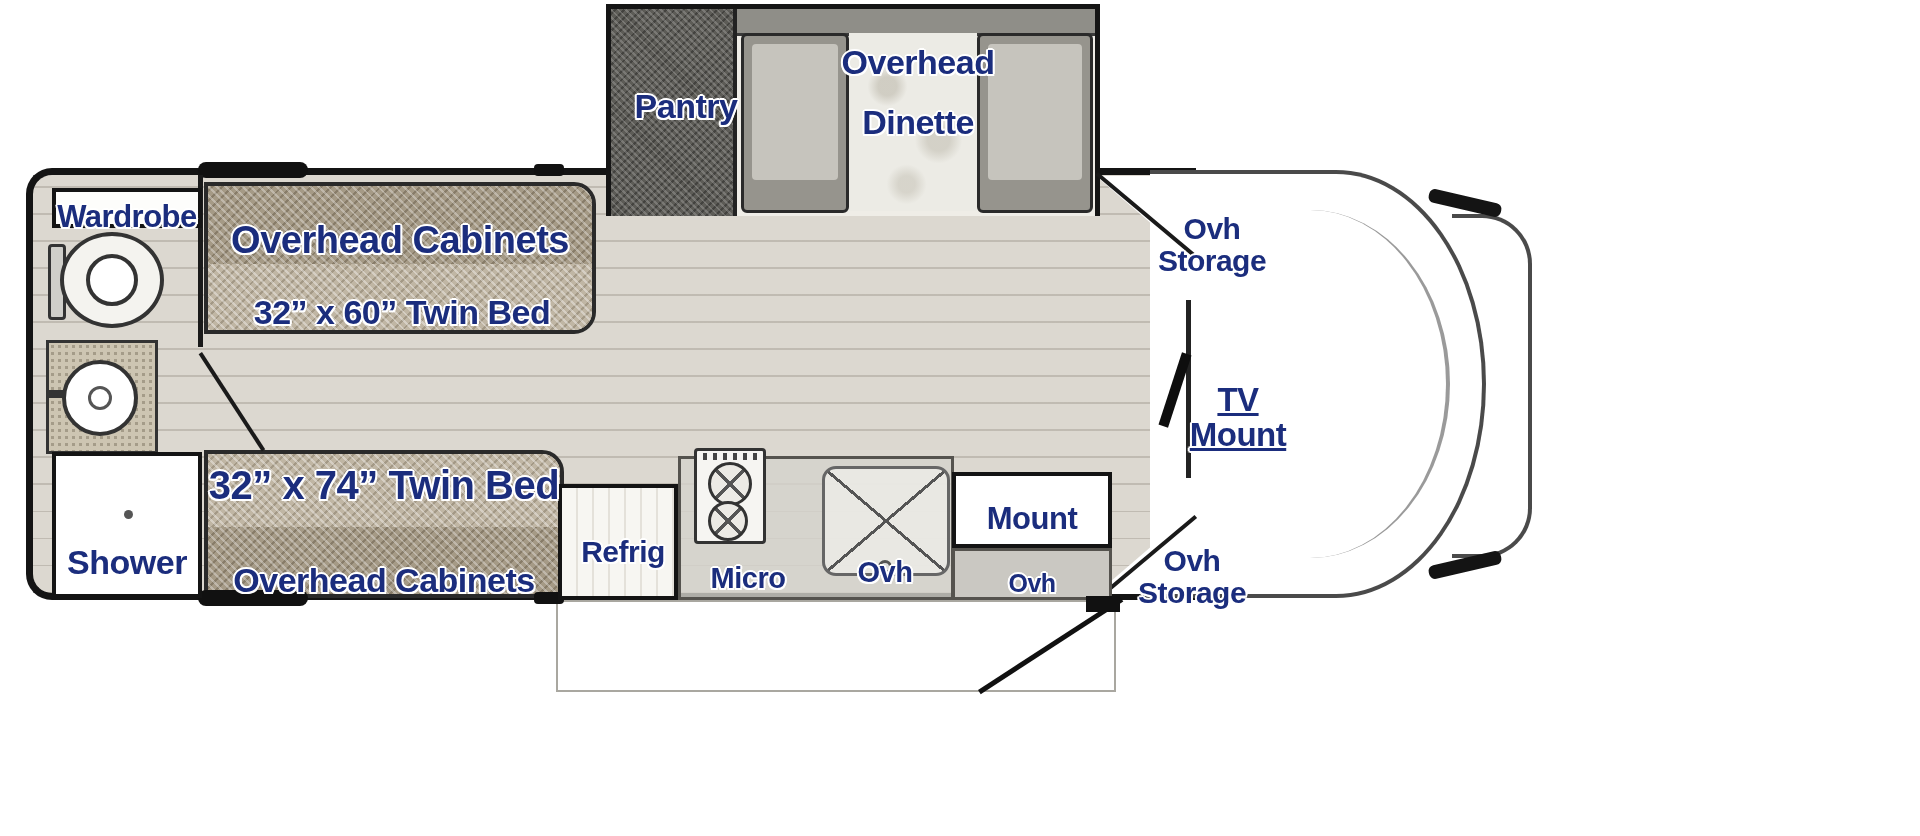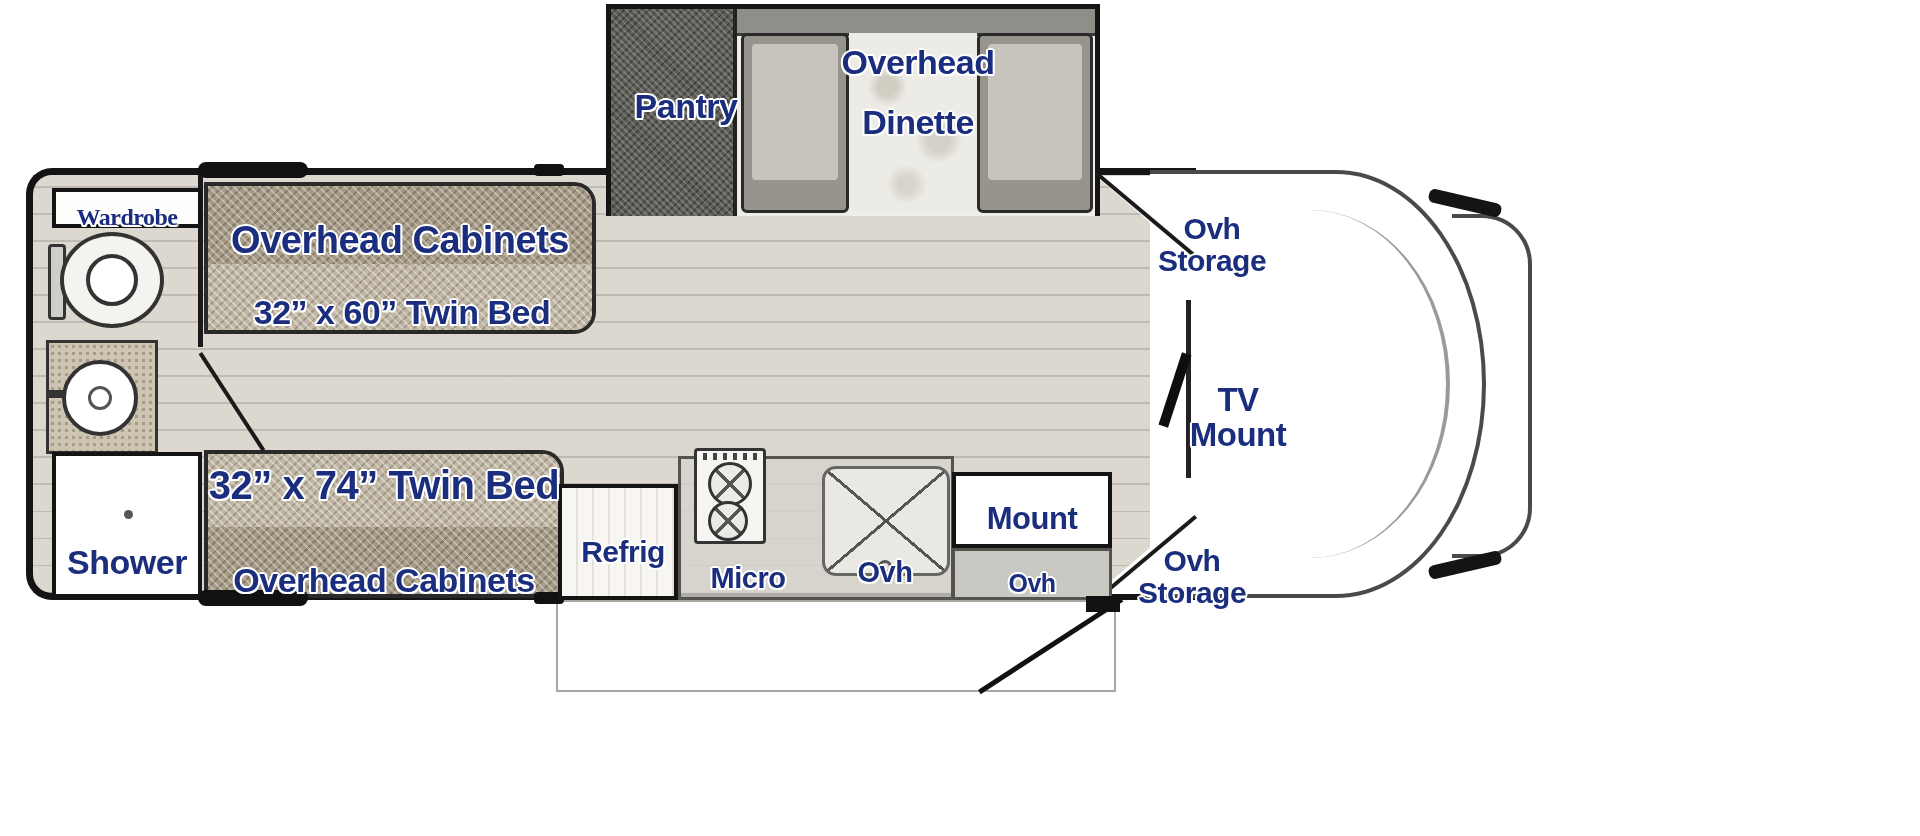--- a/index.html
+++ b/index.html
@@ -86,21 +86,21 @@
   <div class="lbl" style="left:621px;width:130px;top:70px;font-size:34px;">Pantry</div>
   <div class="lbl" style="left:738px;width:360px;top:26px;font-size:34px;">Overhead</div>
   <div class="lbl" style="left:738px;width:360px;top:86px;font-size:34px;">Dinette</div>
 
   <div class="abs" style="left:198px;top:175px;width:5px;height:172px;background:#1a1a1a;z-index:4;"></div>
   <div class="abs" style="left:202px;top:352px;width:116px;border-top:4px solid #1a1a1a;
               transform:rotate(57deg);transform-origin:left top;z-index:4;"></div>
 
   <div class="abs flexc" style="left:52px;top:188px;width:150px;height:40px;background:#fdfdfb;border:4px solid #141414;
               box-sizing:border-box;z-index:4;">
-    <span class="lbl" style="position:static;font-size:24px;font-family:Liberation Serif, serif;">Wardrobe</span>
+    <span class="lbl" style="position:static;font-size:31px;">Wardrobe</span>
   </div>
 
   <div class="abs" style="left:46px;top:230px;width:124px;height:108px;z-index:4;">
     <div class="abs" style="left:2px;top:14px;width:18px;height:76px;background:#cfcec9;border:3px solid #333;
                 border-radius:4px;box-sizing:border-box;"></div>
     <div class="abs" style="left:14px;top:2px;width:104px;height:96px;background:#f4f3ef;border:4px solid #333;
                 border-radius:50%;box-sizing:border-box;"></div>
     <div class="abs" style="left:40px;top:24px;width:52px;height:52px;background:#ffffff;border:4px solid #333;
                 border-radius:50%;box-sizing:border-box;"></div>
   </div>
@@ -168,21 +168,21 @@
   </div>
 
   <div class="abs" style="left:978px;top:690px;width:170px;border-top:5px solid #111;
               transform:rotate(-33deg);transform-origin:left top;z-index:5;"></div>
   <div class="abs" style="left:1086px;top:596px;width:34px;height:16px;background:#111;z-index:5;"></div>
 
   <div class="lbl" style="left:1142px;width:140px;top:194px;font-size:30px;">
     <span>Ovh</span>
     <span>Storage</span>
   </div>
-  <div class="lbl" style="left:1172px;width:132px;top:364px;font-size:33px;">
+  <div class="lbl" style="left:1172px;width:132px;top:364px;font-size:33px;text-decoration:underline;">
     <span>TV</span>
     <span>Mount</span>
   </div>
   <div class="lbl" style="left:1118px;width:148px;top:526px;font-size:30px;">
     <span>Ovh</span>
     <span>Storage</span>
   </div>
 
   <div class="abs" style="left:198px;top:162px;width:110px;height:16px;background:#111;border-radius:8px;z-index:3;"></div>
   <div class="abs" style="left:198px;top:590px;width:110px;height:16px;background:#111;border-radius:8px;z-index:3;"></div>

